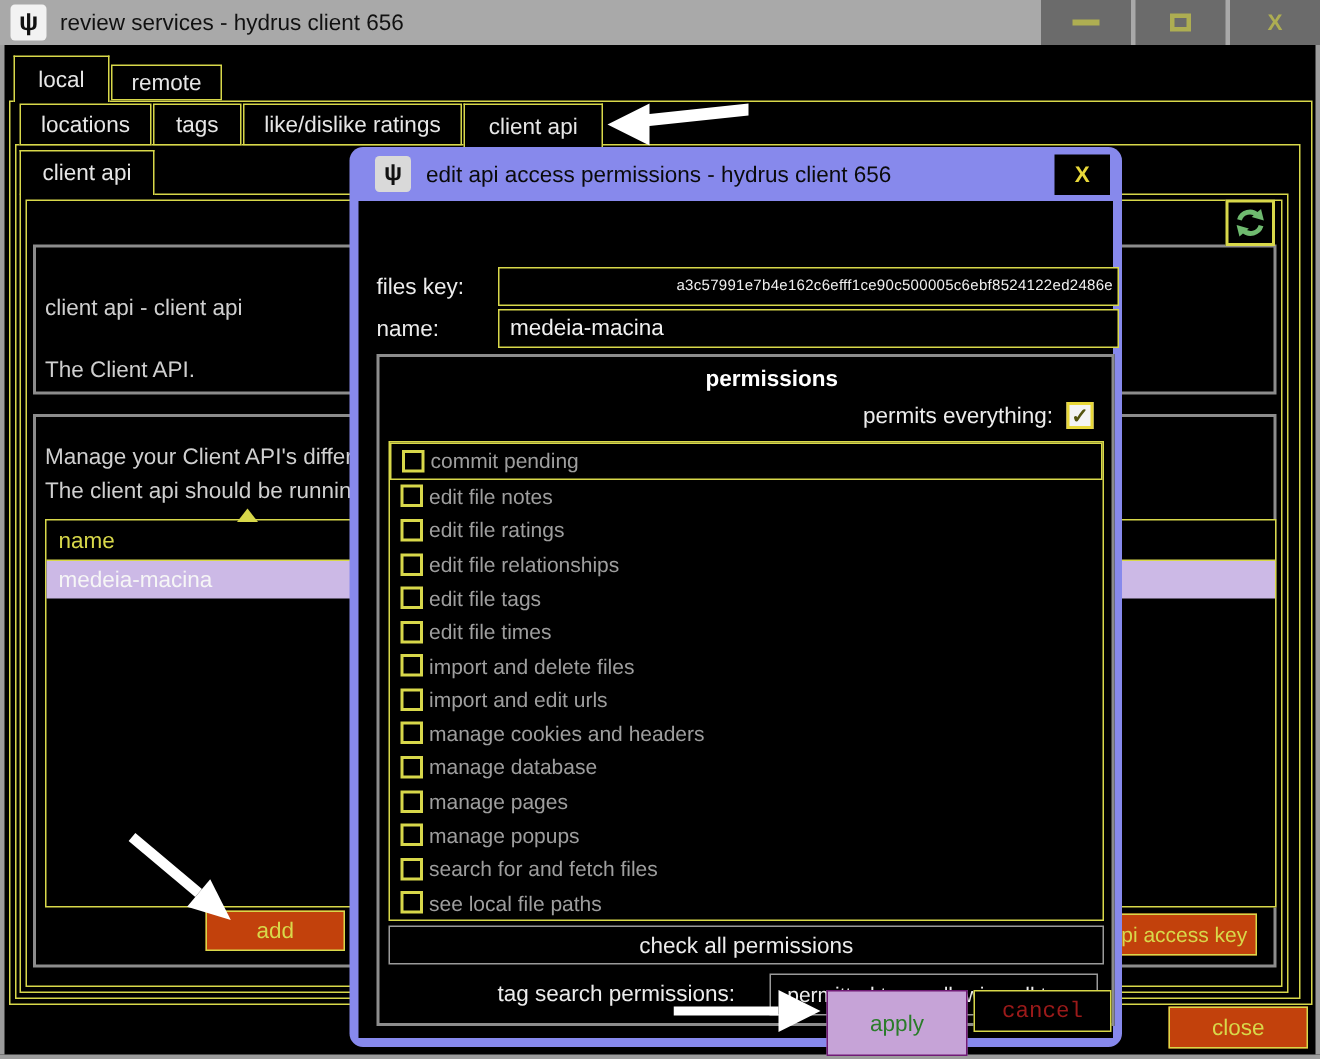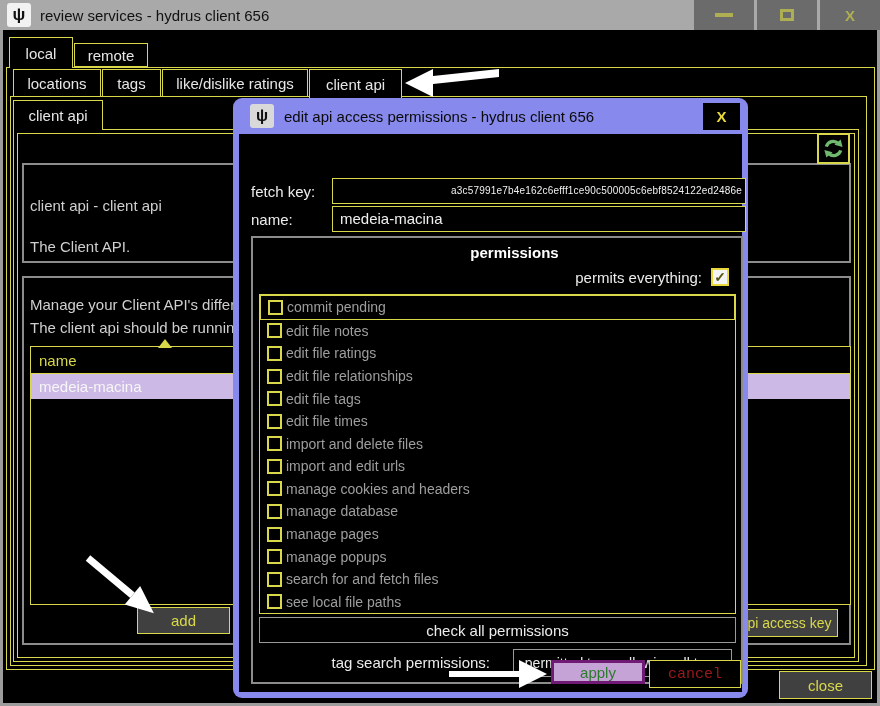--- a/index.html
+++ b/index.html
@@ -54,21 +54,21 @@
   .svc-table { position:absolute; left:30px; top:346px; width:821px; height:259px;
                border:1px solid #d8d84a; background:#000; z-index:1; }
   .svc-header { height:27px; border-bottom:1px solid #d8d84a; color:#d8d84a; font-size:15px;
                 display:flex; align-items:center; padding-left:8px; }
   .svc-row { height:25px; background:#ccb9e6; color:#f6f6f6; font-size:15px;
              display:flex; align-items:center; padding-left:8px; }
   .sort-asc { position:absolute; left:127px; top:-8px; width:0; height:0;
               border-left:7px solid transparent; border-right:7px solid transparent;
               border-bottom:9px solid #d8d84a; }
 
-  .ybtn { position:absolute; background:#404040; border:1px solid #d8d84a; color:#d8d84a;
+  .ybtn { position:absolute; background:#c2410c; border:1px solid #d8d84a; color:#d8d84a;
           font-size:15px; display:flex; align-items:center; justify-content:center; z-index:2; }
   .btn-add   { left:137px; top:607px; width:93px; height:27px; }
   .btn-apikey{ left:741px; top:609px; width:97px; height:28px; font-size:14px; }
   .btn-close { left:779px; top:671px; width:93px; height:28px; }
 
   
   .dialog { position:absolute; left:233px; top:98px; width:515px; height:600px; z-index:10;
             background:#8789ec; border-radius:9px; }
   .dlg-titlebar { position:absolute; left:0; top:0; width:100%; height:36px;
                   display:flex; align-items:center; }
@@ -107,22 +107,22 @@
   .perm-label { margin-left:4px; color:#9e9e9e; font-size:14px; white-space:nowrap; }
 
   .gbtn { border:1px solid #9a9a9a; background:#000; color:#ececec;
           display:flex; align-items:center; justify-content:center; }
   .btn-checkall { position:absolute; left:6px; top:379px; width:477px; height:26px; font-size:15px; }
   .tagsearch-row { position:absolute; left:6px; top:410px; width:473px; height:29px;
                    display:flex; align-items:center; justify-content:flex-end; gap:23px; }
   .tagsearch-label { color:#ececec; font-size:15px; }
   .btn-tags { width:219px; height:28px; font-size:14px; }
 
-  .btn-apply { position:absolute; left:318px; top:562px; width:94px; height:24px;
-               background:#c6a3d7; border:3px solid #701a75; color:#2a7c2a;
+  .btn-apply { position:absolute; left:318px; top:562px; width:94px; height:44px;
+               background:#c6a3d7; border:1px solid #701a75; color:#2a7c2a;
                font-size:15px; display:flex; align-items:center; justify-content:center; }
   .btn-cancel { position:absolute; left:416px; top:562px; width:92px; height:28px;
                 background:#000; border:1px solid #d8d84a; color:#9c1a1a;
                 font-size:15px; display:flex; align-items:center; justify-content:center;font-family:Liberation Mono, monospace; }
 
   
   .arrow { position:absolute; z-index:20; }
   .arrow-tab   { left:404px; top:66px; }
   .arrow-add   { left:84px;  top:544px; }
   .arrow-apply { left:449px; top:659px; }
@@ -193,21 +193,21 @@
   <div class="ybtn btn-apikey">pi access key</div>
   <div class="ybtn btn-close">close</div>
 
   <div class="dialog">
     <div class="dlg-titlebar">
       <div class="dlg-icon">ψ</div>
       <span class="dlg-title">edit api access permissions - hydrus client 656</span>
       <div class="dlg-x">X</div>
     </div>
     <div class="dlg-body">
-      <span class="dlg-label lbl-key">fetch key:</span>
+      <span class="dlg-label lbl-key">files key:</span>
       <div class="field field-key">a3c57991e7b4e162c6efff1ce90c500005c6ebf8524122ed2486e</div>
       <span class="dlg-label lbl-name">name:</span>
       <div class="field field-name">medeia-macina</div>
 
       <div class="perm-panel">
         <div class="perm-title">permissions</div>
         <div class="permits-row">
           <span class="permits-label">permits everything:</span>
           <div class="cb-checked">✓</div>
         </div>

